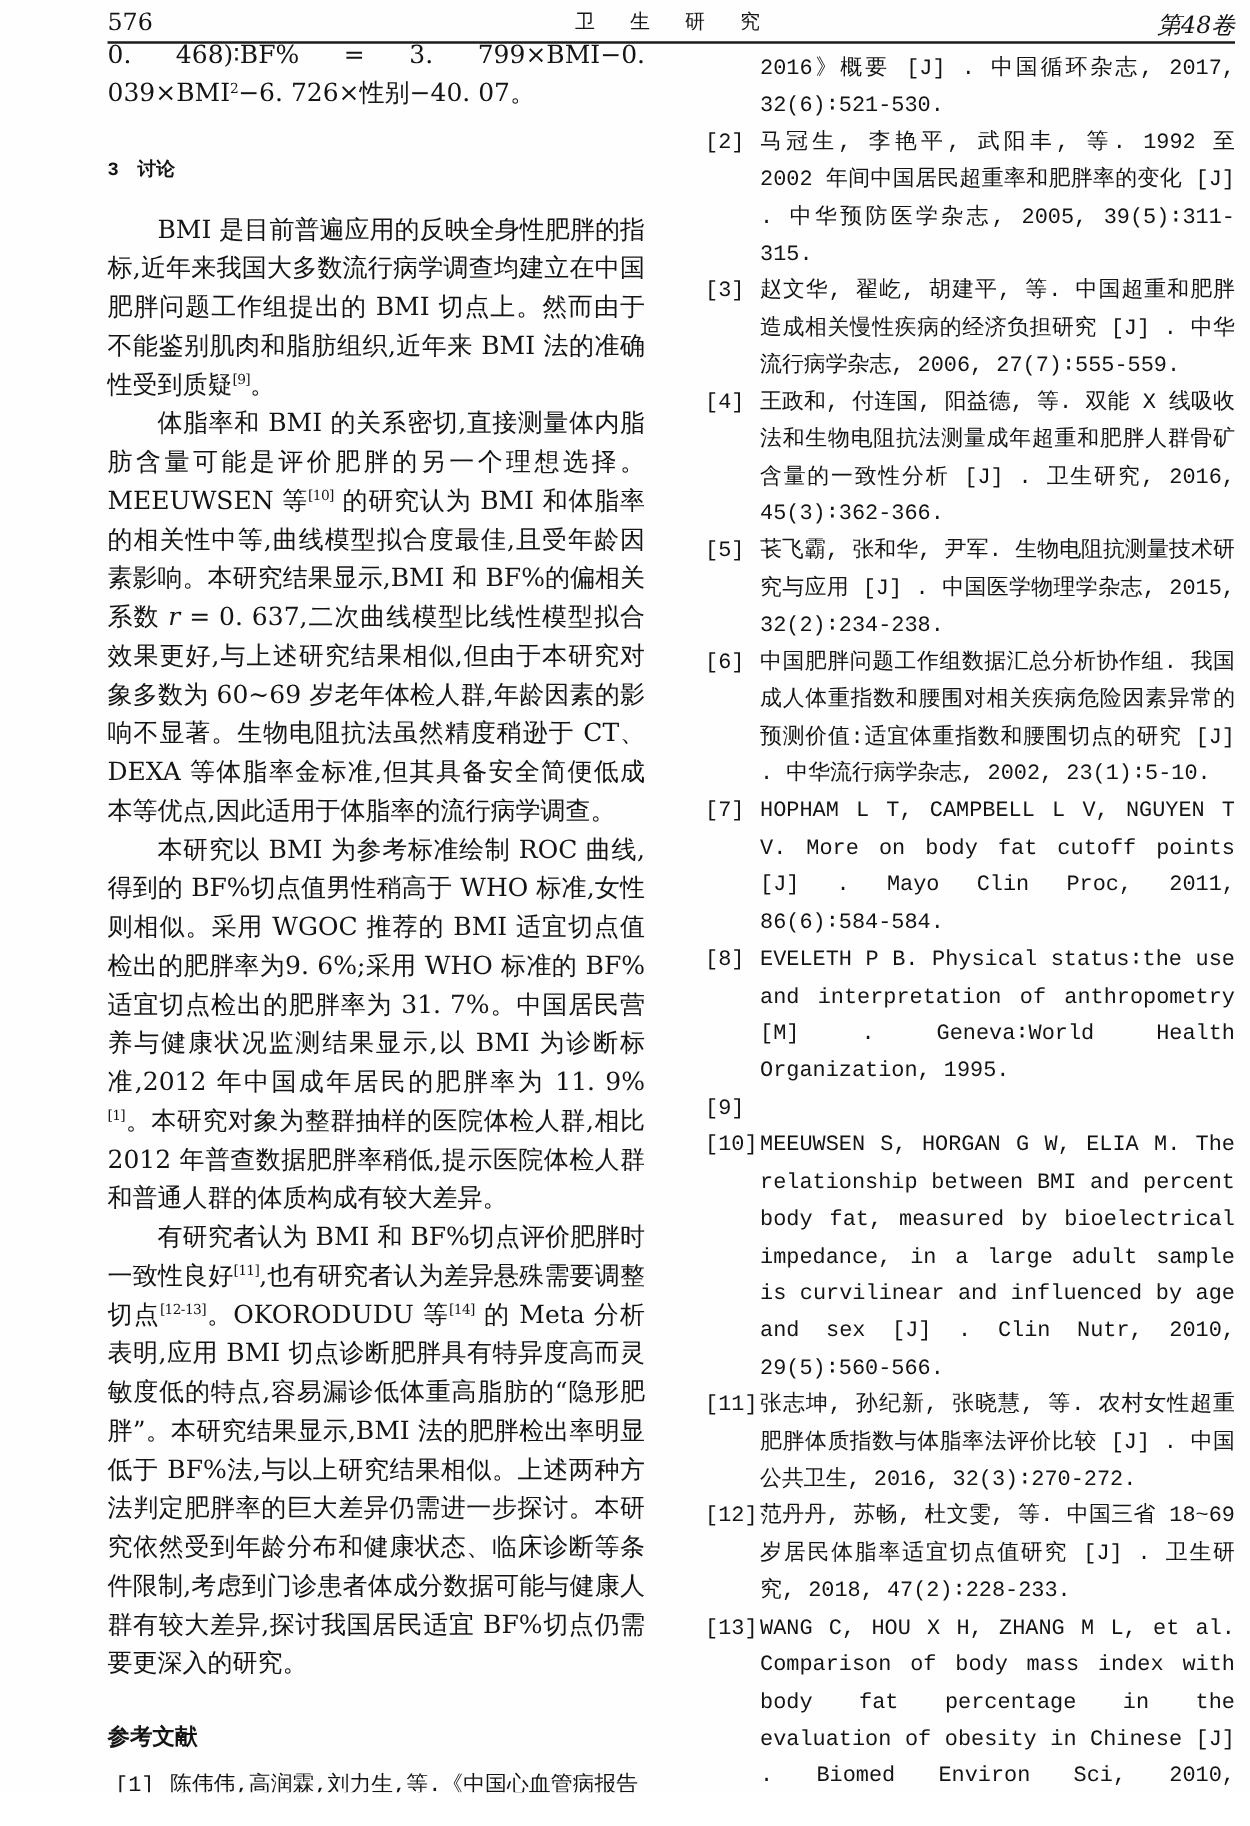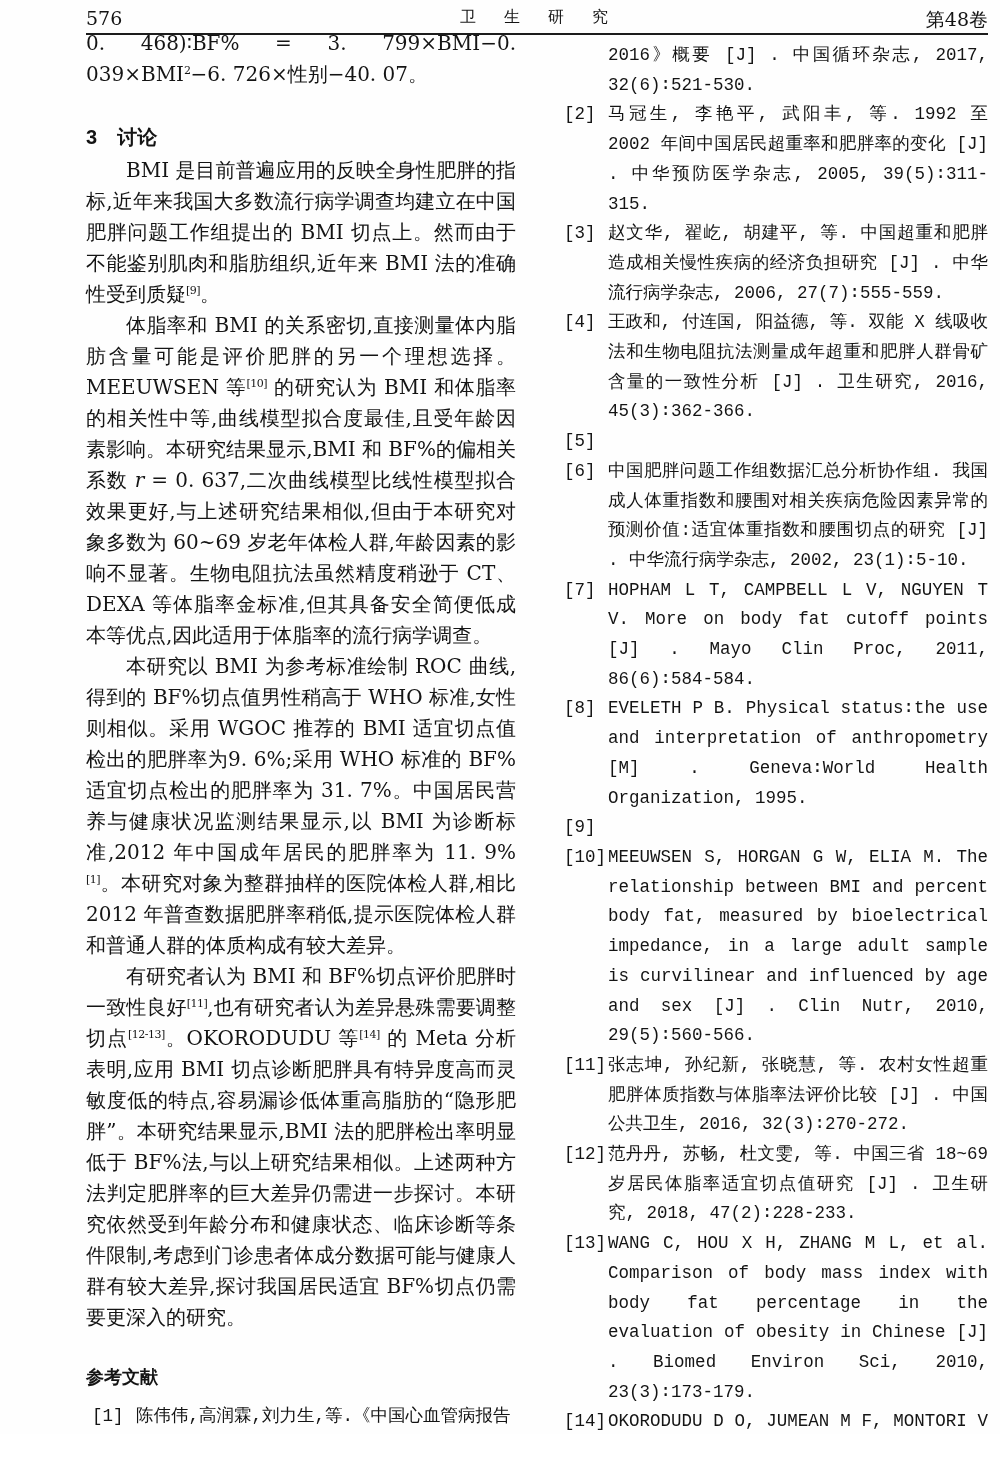--- a/index.html
+++ b/index.html
@@ -4,35 +4,35 @@
 <style>
   html,body { margin:0; padding:0; background:#ffffff; }
   .page {
     position:relative; width:1000px; height:1434px; background:#fefefe;
     color:#141414; font-family:"DejaVu Serif","Liberation Serif",serif;
     overflow:hidden;
   }
   .page-header { position:absolute; top:5px; left:86px; width:902px; height:26px; font-size:19px; }
   .page-number { position:absolute; left:0; top:2px; }
   .journal-title { position:absolute; left:50%; top:2px; transform:translateX(-50%); font-size:16px; letter-spacing:6px; white-space:nowrap; }
-  .volume-label { position:absolute; right:0; top:2px; }
+  .volume-label { position:absolute; right:0; top:2px;font-style:italic; }
   .header-rule { position:absolute; top:33px; left:86px; width:902px; border-top:2px solid #1c1c1c; }
 
   .col { position:absolute; width:430px; }
   .col-left { left:86px; top:28px; }
   .col-right { left:558px; top:41px; }
 
   .body-text { font-size:20px; line-height:31px; text-align:justify; margin:0; }
   .indent { text-indent:2em; }
   sup { font-size:11px; line-height:0; vertical-align:7px; letter-spacing:-0.5px; }
   i { font-style:italic; }
 
   .section-heading {
-    font-family:Liberation Sans, sans-serif;
-    font-size:20px; font-weight:bold; margin:33px 0 4px 0; line-height:28px;
+    font-family:Liberation Mono, monospace;
+    font-size:15px; font-weight:bold; margin:33px 0 17px 0; line-height:28px;
   }
   .section-heading .sec-title { margin-left:1em; }
 
   .refs-heading {
     font-family:"DejaVu Sans","Liberation Sans",sans-serif;
     font-size:18px; font-weight:bold; margin:30px 0 11px 0; line-height:28px;
   }
 
   .ref-item { display:flex; font-size:17.5px; line-height:29.7px;font-family:Liberation Mono, monospace; }
   .ref-label { flex:0 0 50px; padding-left:6px; box-sizing:border-box; }
@@ -84,20 +84,21 @@
     <div class="ref-item">
       <span class="ref-label">[3]</span>
       <span class="ref-text">赵文华, 翟屹, 胡建平, 等. 中国超重和肥胖造成相关慢性疾病的经济负担研究 [J] . 中华流行病学杂志, 2006, 27(7)∶555-559.</span>
     </div>
     <div class="ref-item">
       <span class="ref-label">[4]</span>
       <span class="ref-text">王政和, 付连国, 阳益德, 等. 双能 X 线吸收法和生物电阻抗法测量成年超重和肥胖人群骨矿含量的一致性分析 [J] . 卫生研究, 2016, 45(3)∶362-366.</span>
     </div>
     <div class="ref-item">
       <span class="ref-label">[5]</span>
+      <span class="ref-text">苌飞霸, 张和华, 尹军. 生物电阻抗测量技术研究与应用 [J] . 中国医学物理学杂志, 2015, 32(2)∶234-238.</span>
     </div>
     <div class="ref-item">
       <span class="ref-label">[6]</span>
       <span class="ref-text">中国肥胖问题工作组数据汇总分析协作组. 我国成人体重指数和腰围对相关疾病危险因素异常的预测价值:适宜体重指数和腰围切点的研究 [J] . 中华流行病学杂志, 2002, 23(1)∶5-10.</span>
     </div>
     <div class="ref-item">
       <span class="ref-label">[7]</span>
       <span class="ref-text">HOPHAM L T, CAMPBELL L V, NGUYEN T V. More on body fat cutoff points [J] . Mayo Clin Proc, 2011, 86(6)∶584-584.</span>
     </div>
     <div class="ref-item">

